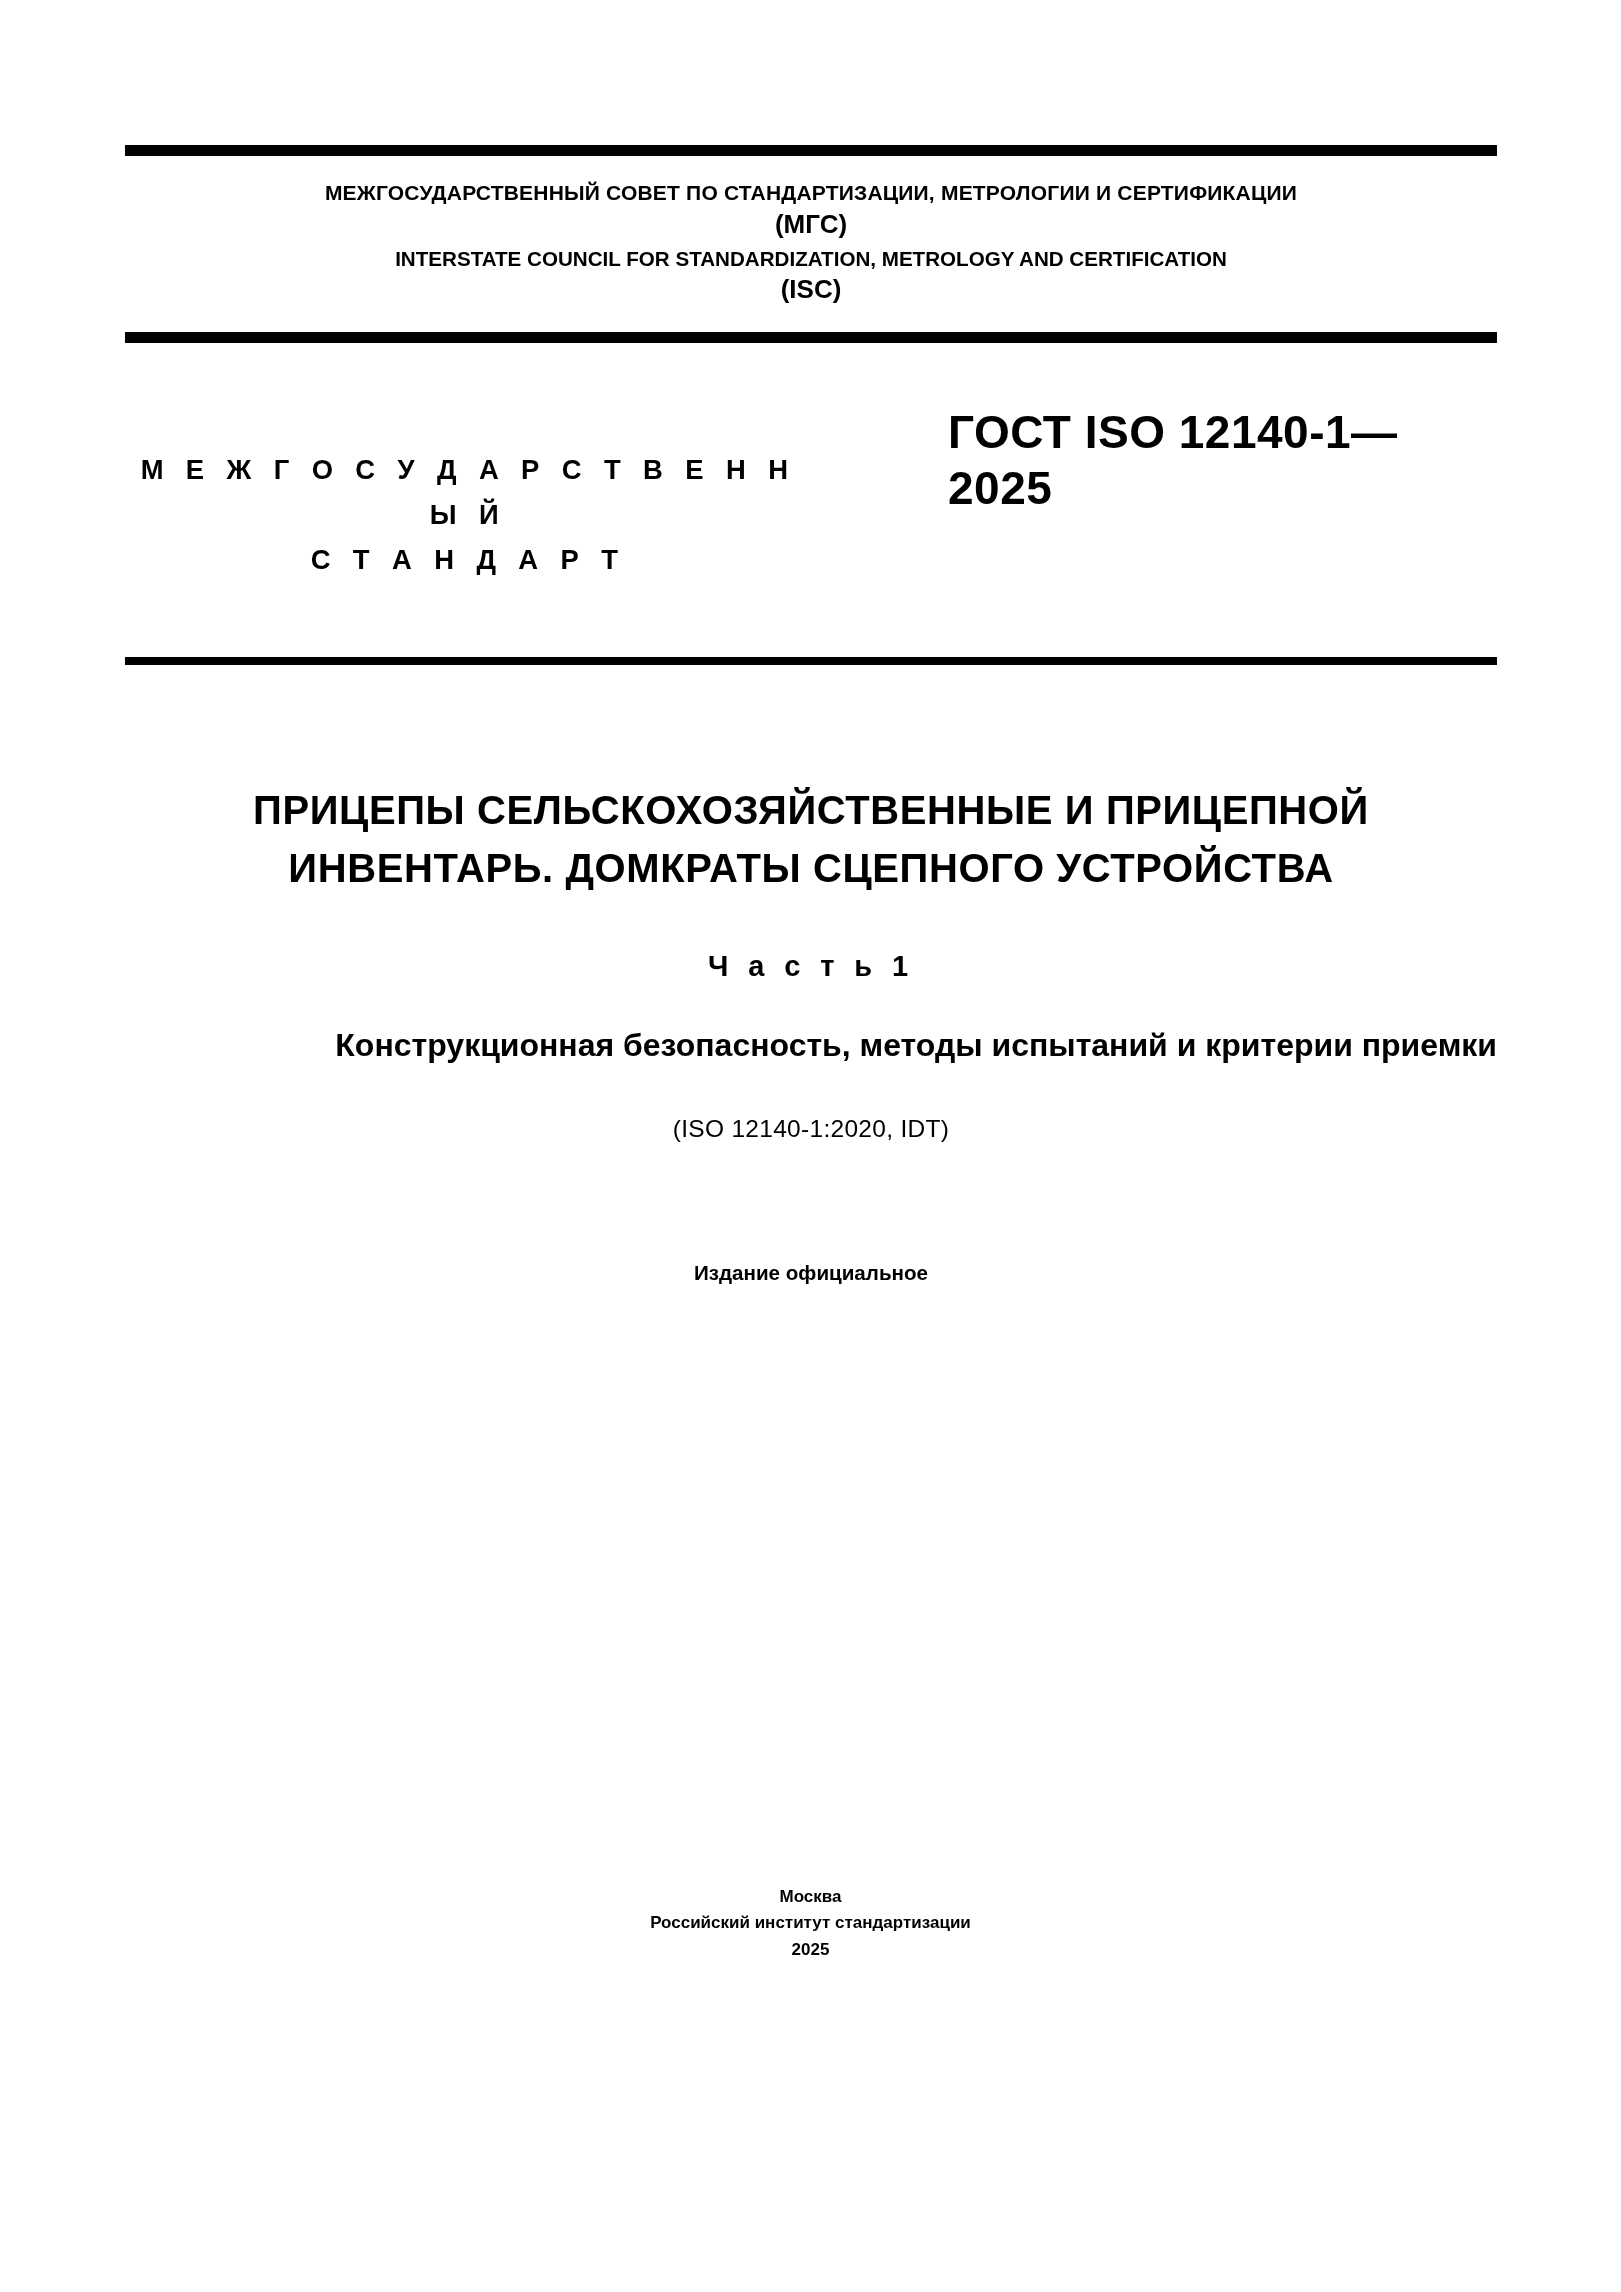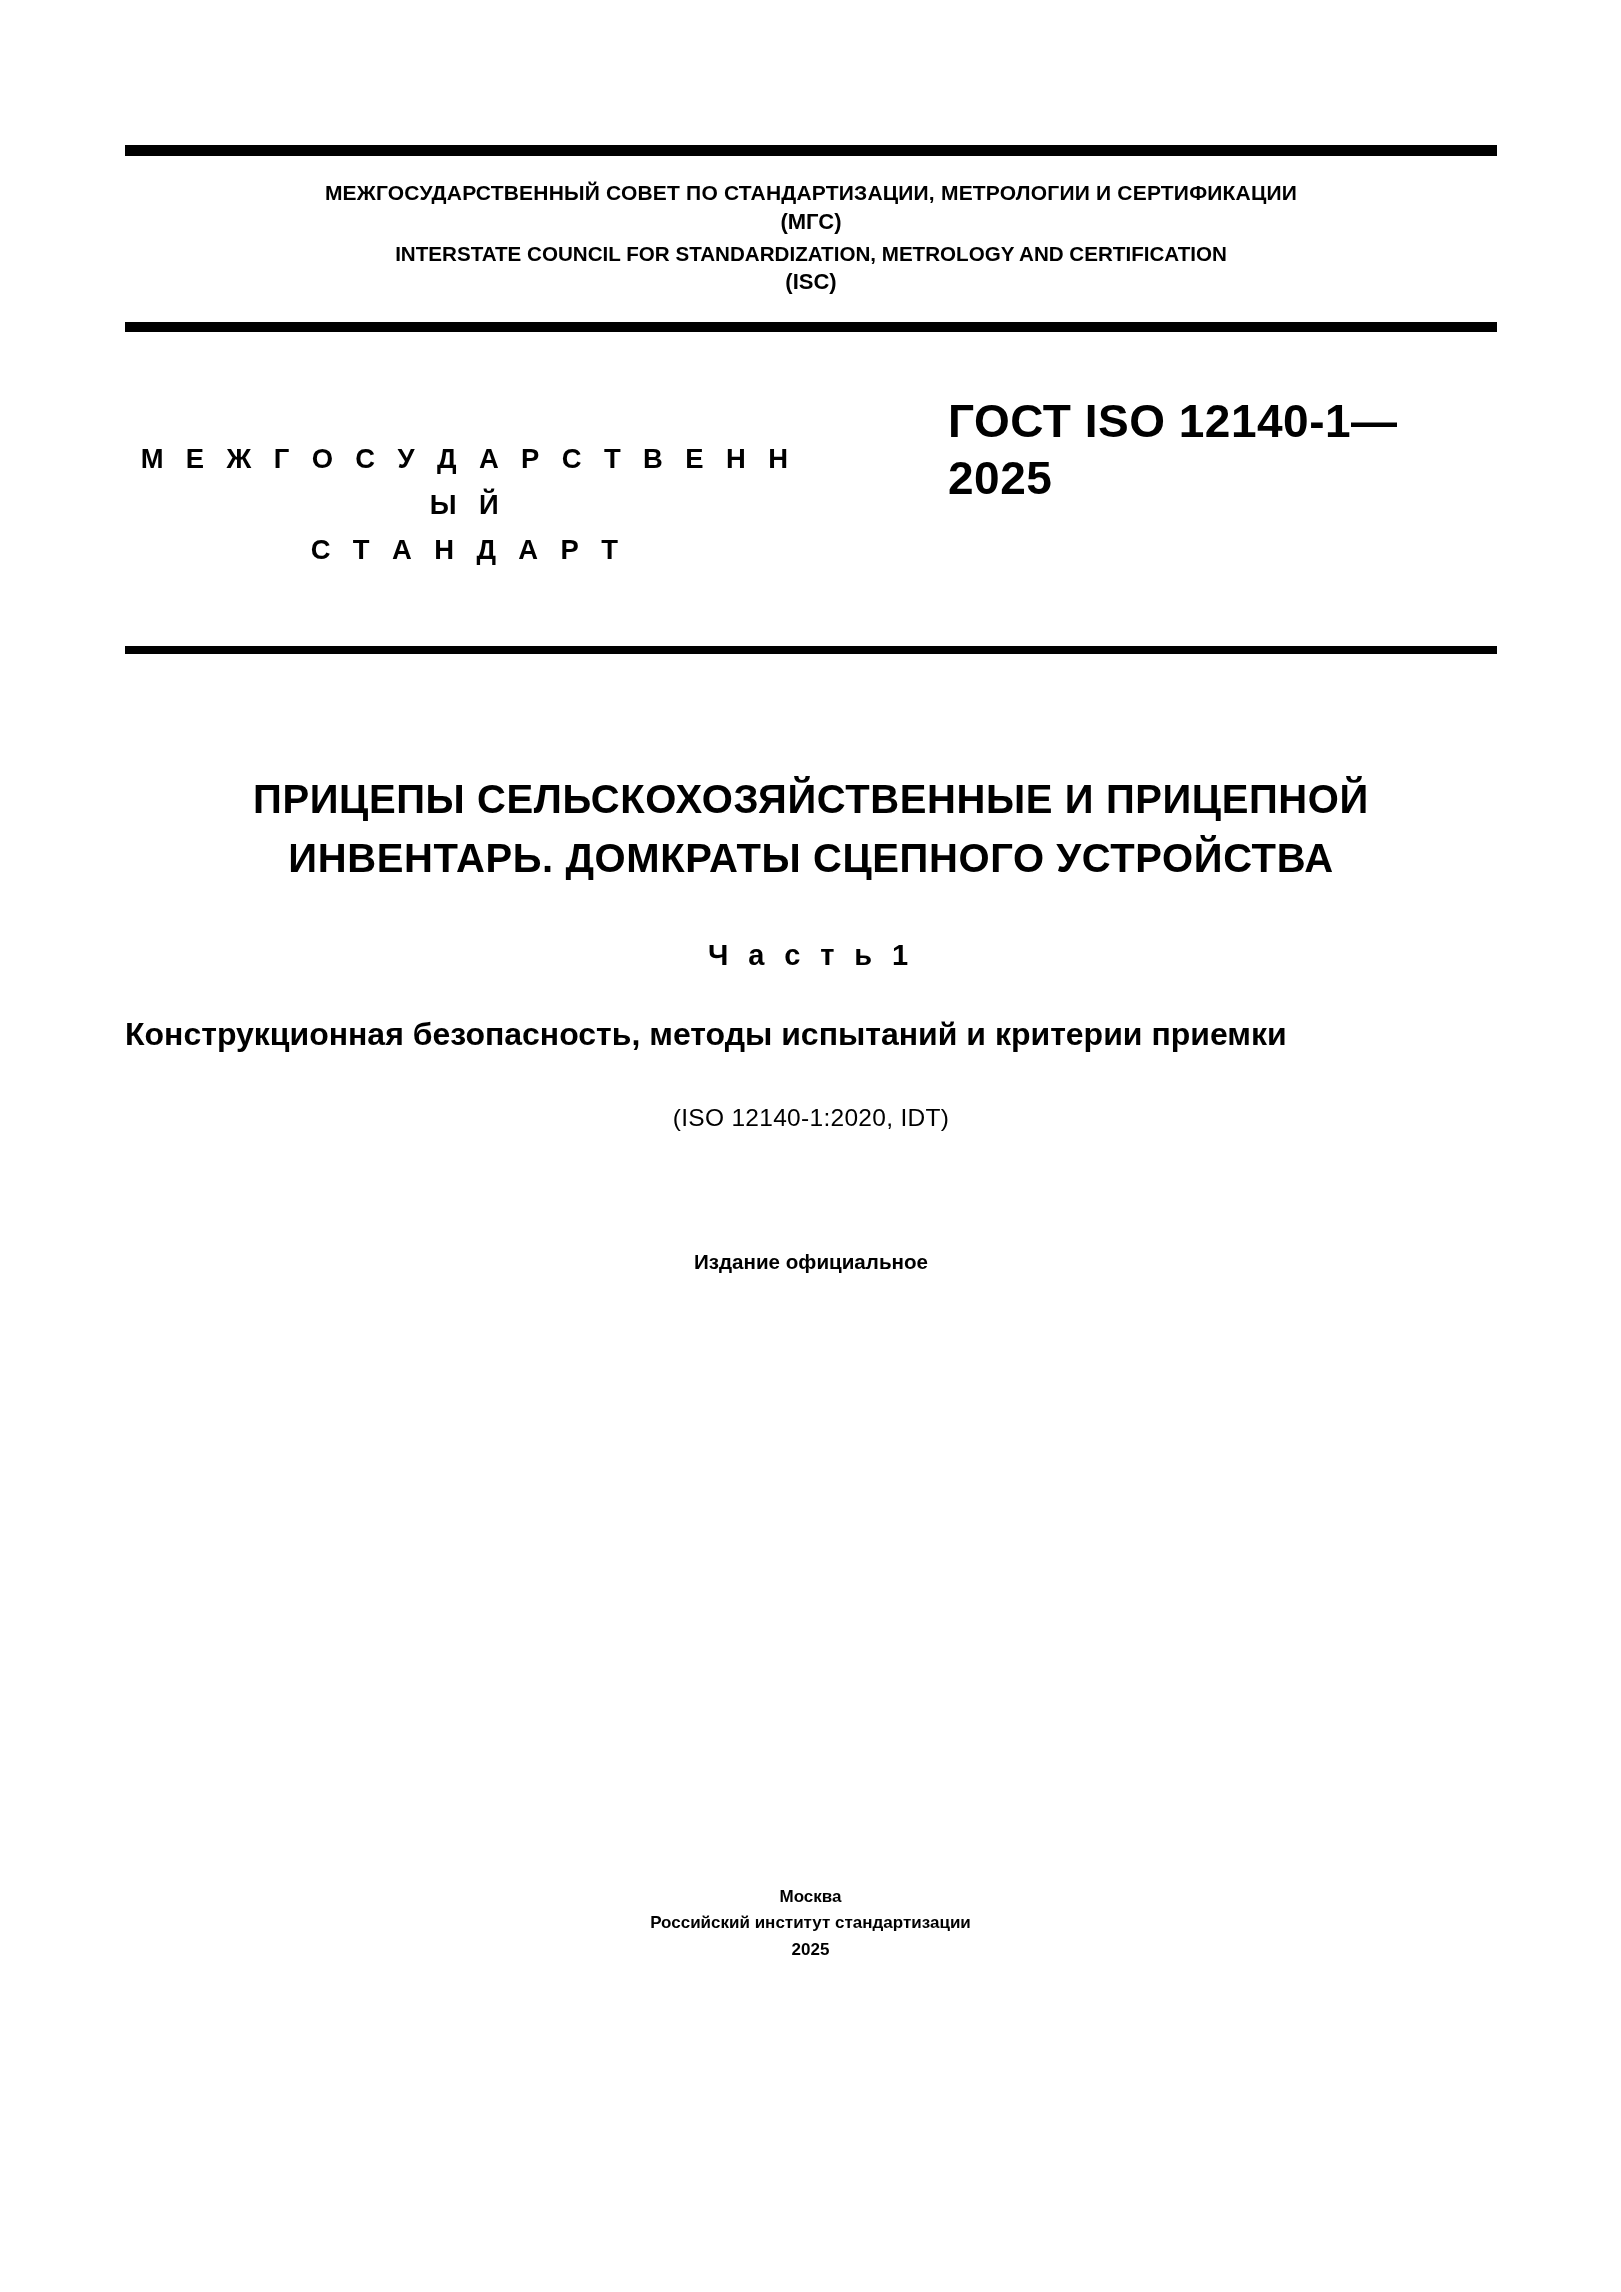--- a/index.html
+++ b/index.html
@@ -42,21 +42,21 @@
     padding-top: 23.5px;
     padding-bottom: 15.7px;
   }
   .council-line {
     font-size: 21px;
     font-weight: bold;
     letter-spacing: 0.2px;
     line-height: 1.32;
   }
   .council-sub {
-    font-size: 22px;
+    font-size: 26px;
     font-weight: bold;
     line-height: 1.32;
   }
   .council-line2 {
     font-size: 20.6px;
     font-weight: bold;
     line-height: 1.32;
     margin-top: 3.9px;
   }
   .rule-thick2 {
@@ -111,21 +111,21 @@
     letter-spacing: 0.6px;
   }
   .part-line {
     text-align: center;
     margin-top: 52px;
     font-size: 29px;
     font-weight: bold;
     letter-spacing: 5.9px;
   }
   .subtitle {
-    text-align: left;
+    text-align: right;
     margin-top: 39px;
     font-size: 32px;
     font-weight: bold;
     line-height: 1.45;
   }
   .iso-ref {
     text-align: center;
     margin-top: 47px;
     font-size: 24.5px;
     font-weight: normal;

